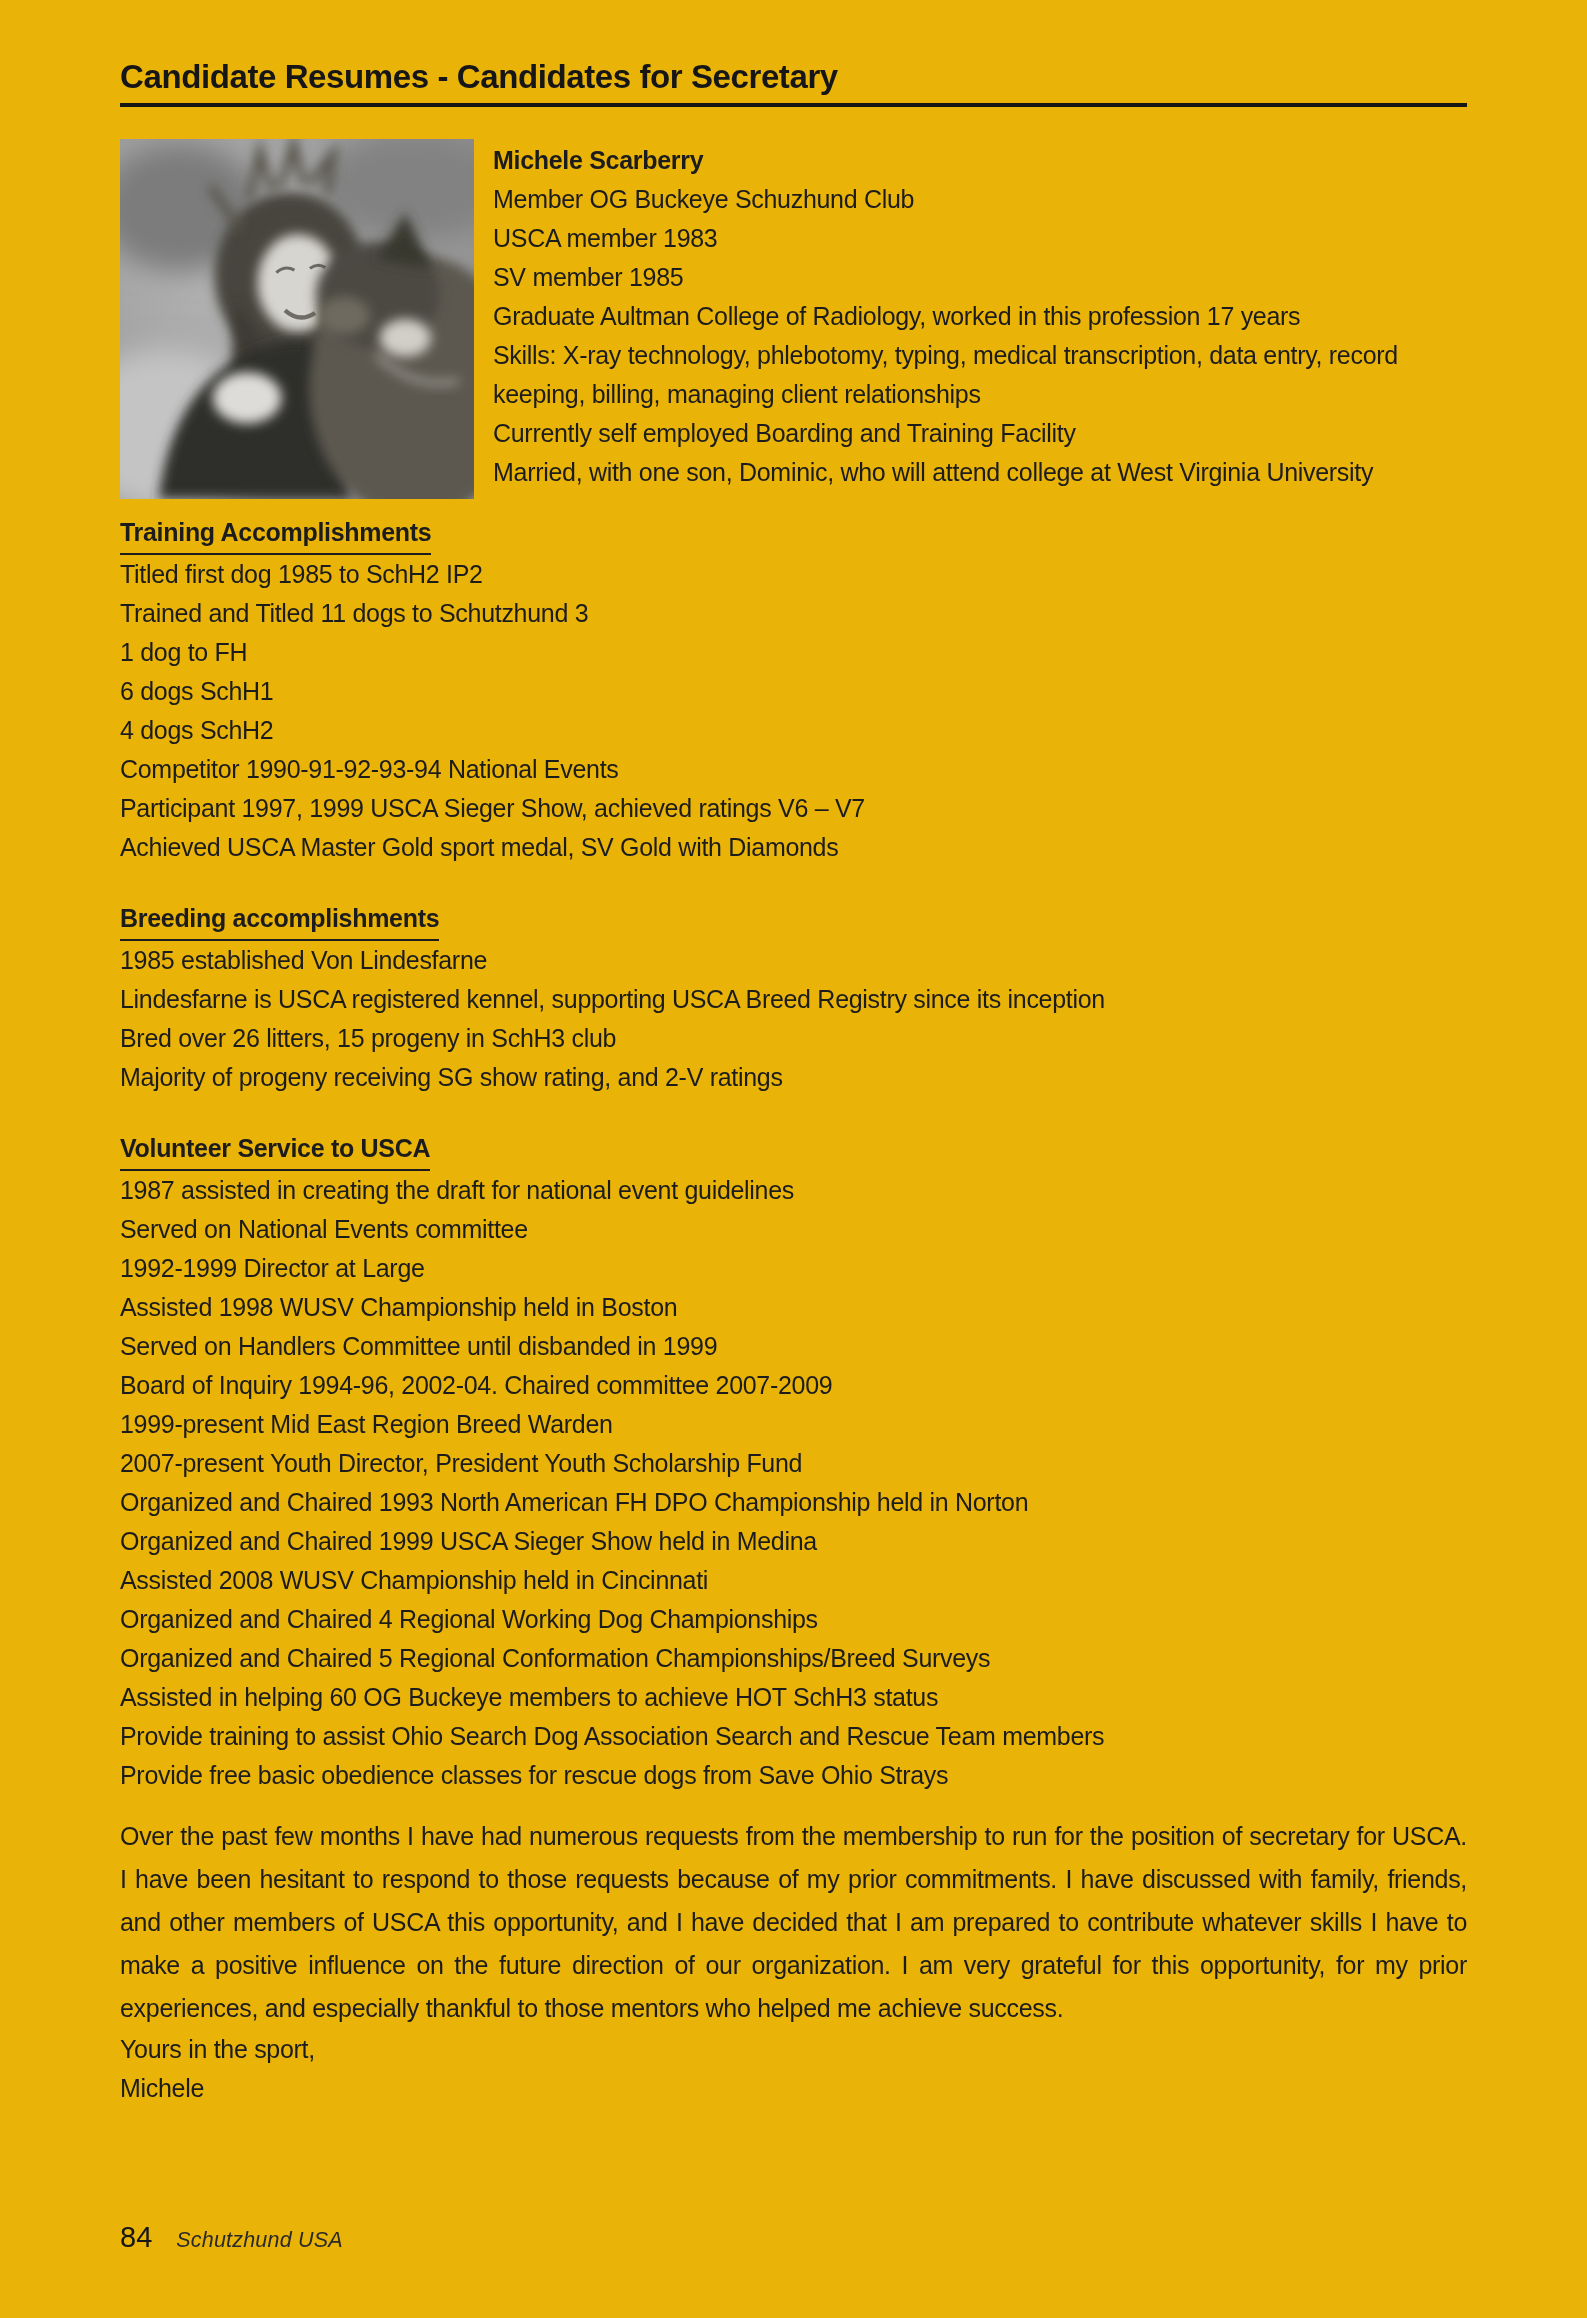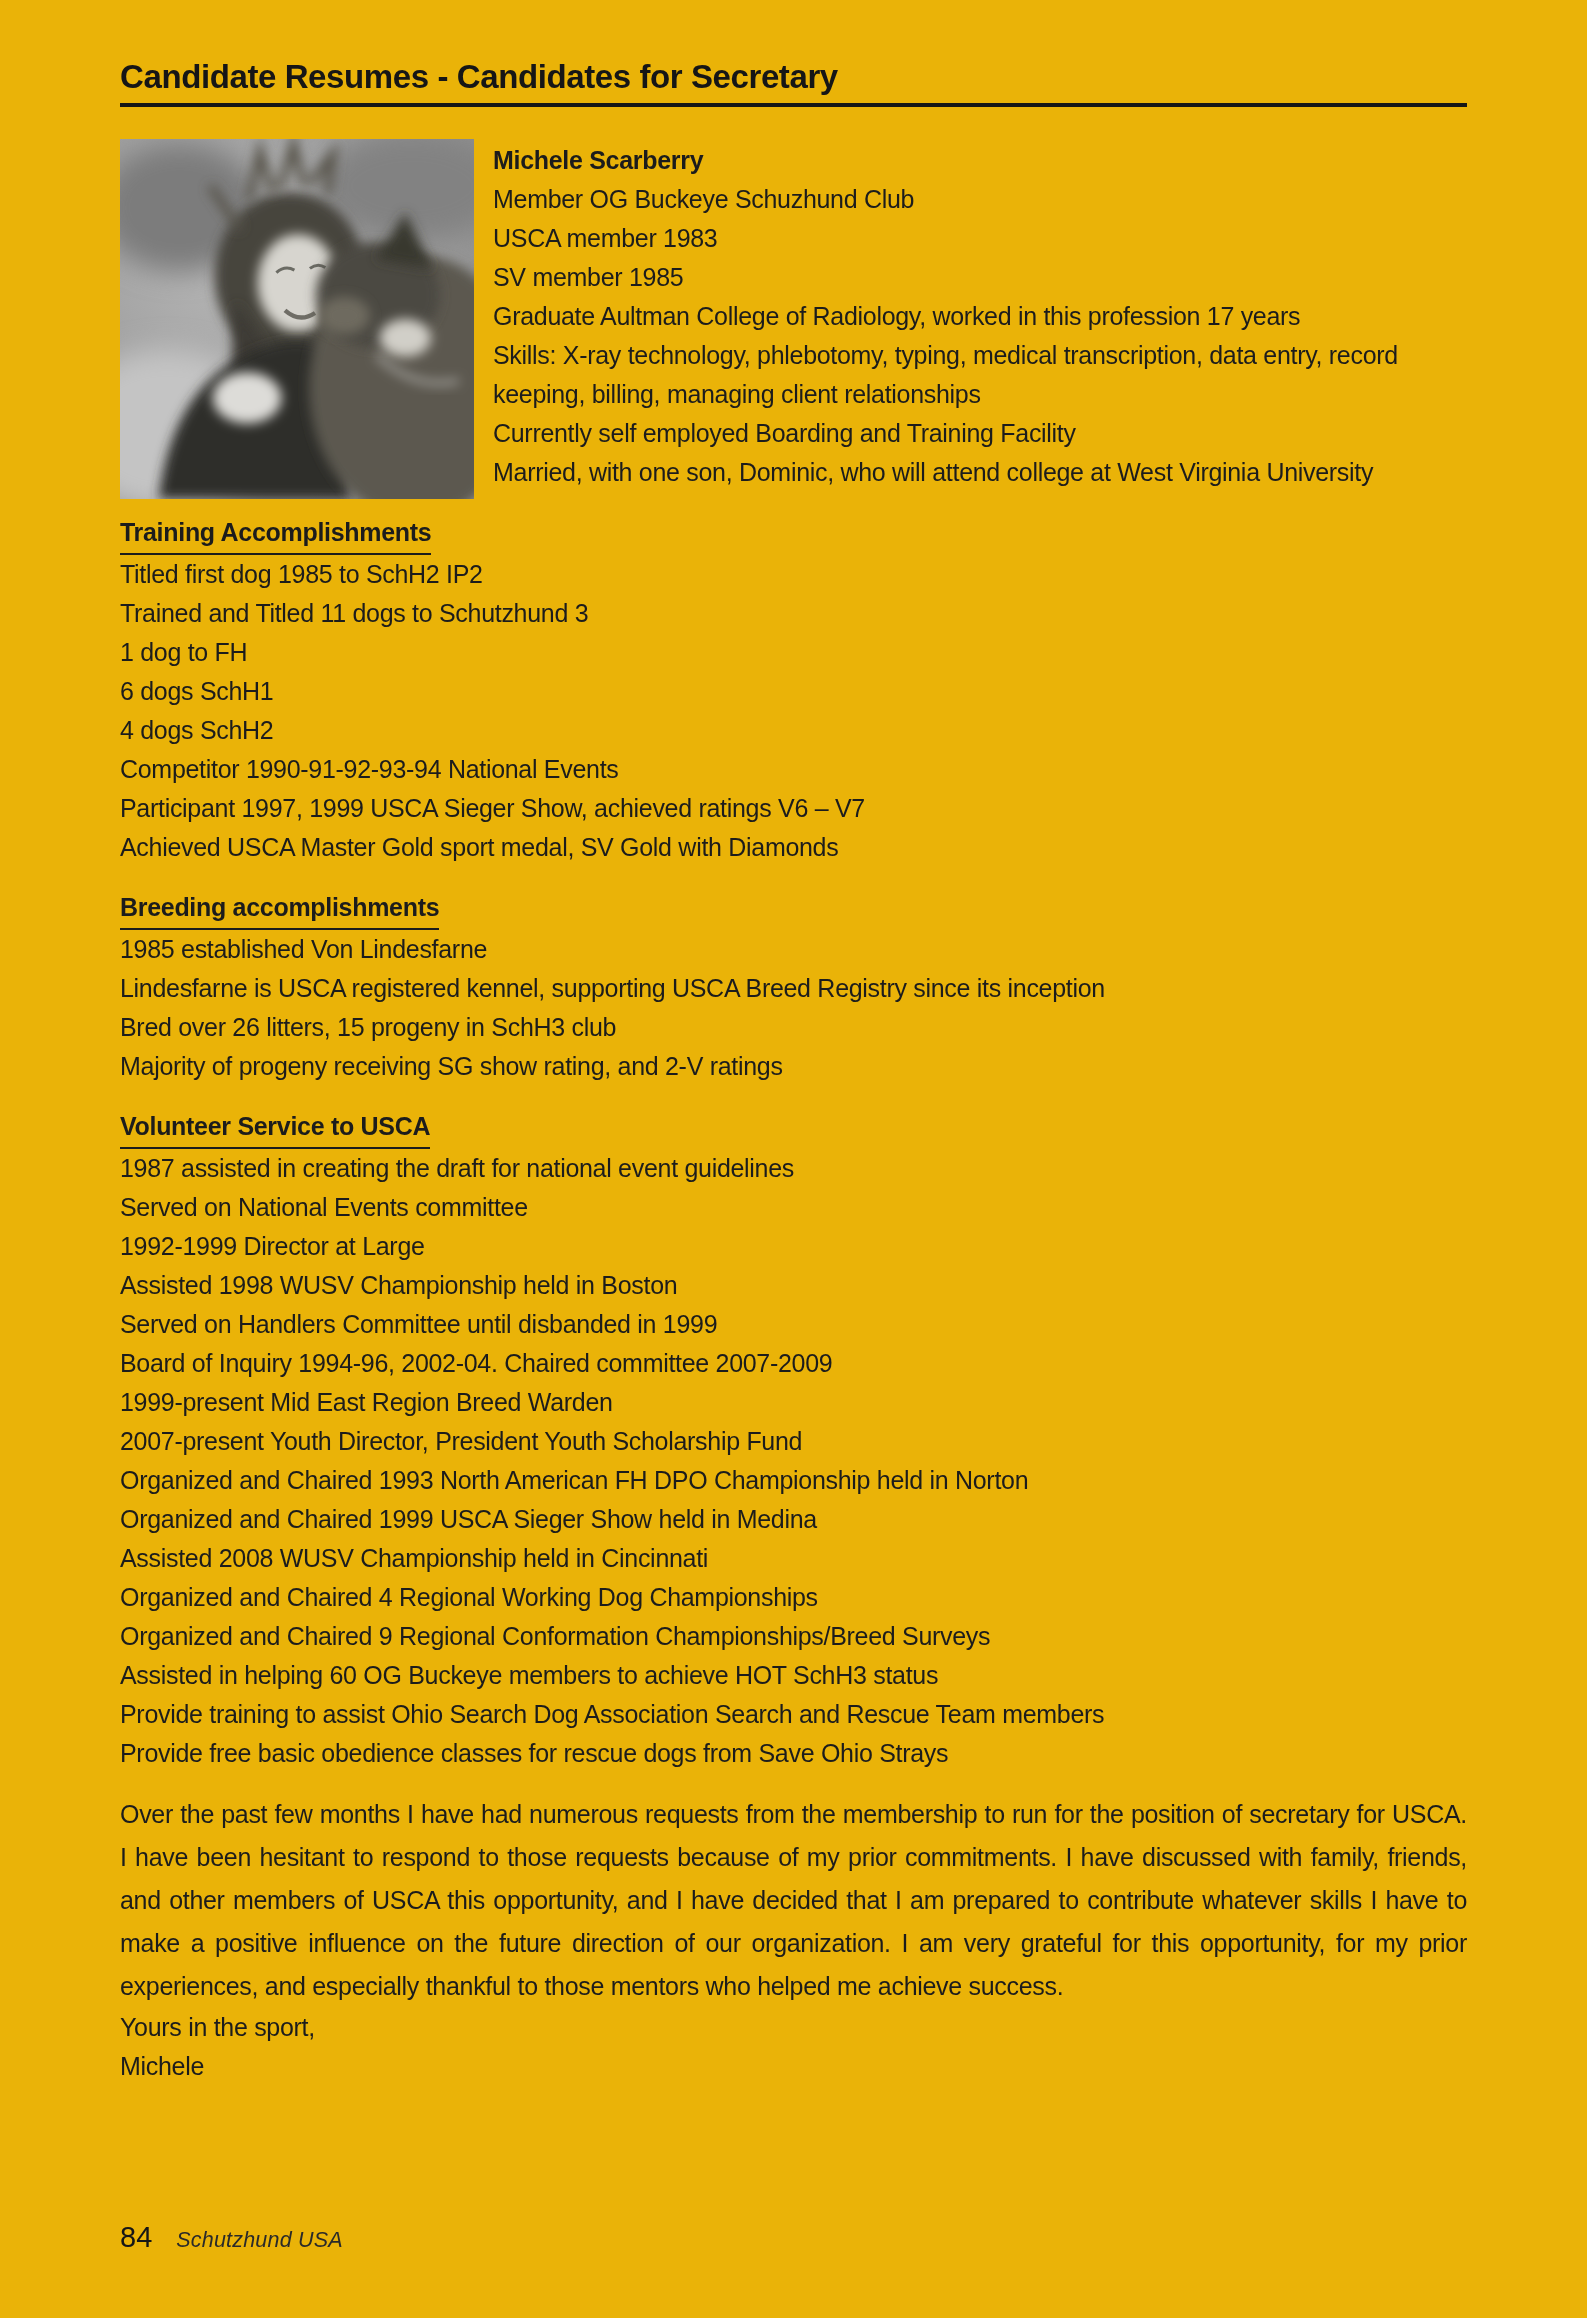--- a/index.html
+++ b/index.html
@@ -16,21 +16,21 @@
   .profile-row { display:flex; gap:19px; margin-top:32px; }
   .photo {
     width:354px; height:360px; flex:none; overflow:hidden; background:#9a9a9a;
   }
   .photo svg { display:block; width:100%; height:100%; }
   .bio { flex:1; font-size:25px; line-height:39px; letter-spacing:-0.3px; padding-top:1.7px; }
   .bio-line { white-space:normal; }
   .bio-line.name { font-weight:700; }
   .bio-line.justify { text-align:justify; }
   section { margin:0; }
-  .sec { margin-top:21px; }
+  .sec { margin-top:32px; }
   .sec.first { margin-top:13.7px; }
   .sec-heading { margin:0; font-size:25px; line-height:39px; font-weight:700; letter-spacing:-0.3px; }
   .underline { display:inline-block; border-bottom:2.6px solid #1c1c1c; padding-bottom:0.9px; }
   .item-line { font-size:25px; line-height:39px; letter-spacing:-0.3px; }
   .closing {
     margin:20.6px 0 0 0; font-size:25px; line-height:43px; letter-spacing:-0.3px;
     text-align:justify;
   }
   .signoff-block { margin-top:0; }
   .footer {
@@ -137,21 +137,21 @@
           <div class="item-line">1992-1999 Director at Large</div>
           <div class="item-line">Assisted 1998 WUSV Championship held in Boston</div>
           <div class="item-line">Served on Handlers Committee until disbanded in 1999</div>
           <div class="item-line">Board of Inquiry 1994-96, 2002-04. Chaired committee 2007-2009</div>
           <div class="item-line">1999-present Mid East Region Breed Warden</div>
           <div class="item-line">2007-present Youth Director, President Youth Scholarship Fund</div>
           <div class="item-line">Organized and Chaired 1993 North American FH DPO Championship held in Norton</div>
           <div class="item-line">Organized and Chaired 1999 USCA Sieger Show held in Medina</div>
           <div class="item-line">Assisted 2008 WUSV Championship held in Cincinnati</div>
           <div class="item-line">Organized and Chaired 4 Regional Working Dog Championships</div>
-          <div class="item-line">Organized and Chaired 9 Regional Conformation Championships/Breed Surveys</div>
+          <div class="item-line">Organized and Chaired 5 Regional Conformation Championships/Breed Surveys</div>
           <div class="item-line">Assisted in helping 60 OG Buckeye members to achieve HOT SchH3 status</div>
           <div class="item-line">Provide training to assist Ohio Search Dog Association Search and Rescue Team members</div>
           <div class="item-line">Provide free basic obedience classes for rescue dogs from Save Ohio Strays</div>
         </div>
     </section>
 
     <p class="closing">Over the past few months I have had numerous requests from the membership to run for the position of secretary for USCA. I have been hesitant to respond to those requests because of my prior commitments. I have discussed with family, friends, and other members of USCA this opportunity, and I have decided that I am prepared to contribute whatever skills I have to make a positive influence on the future direction of our organization. I am very grateful for this opportunity, for my prior experiences, and especially thankful to those mentors who helped me achieve success.</p>
     <div class="signoff-block">
       <div class="item-line">Yours in the sport,</div>
       <div class="item-line">Michele</div>

